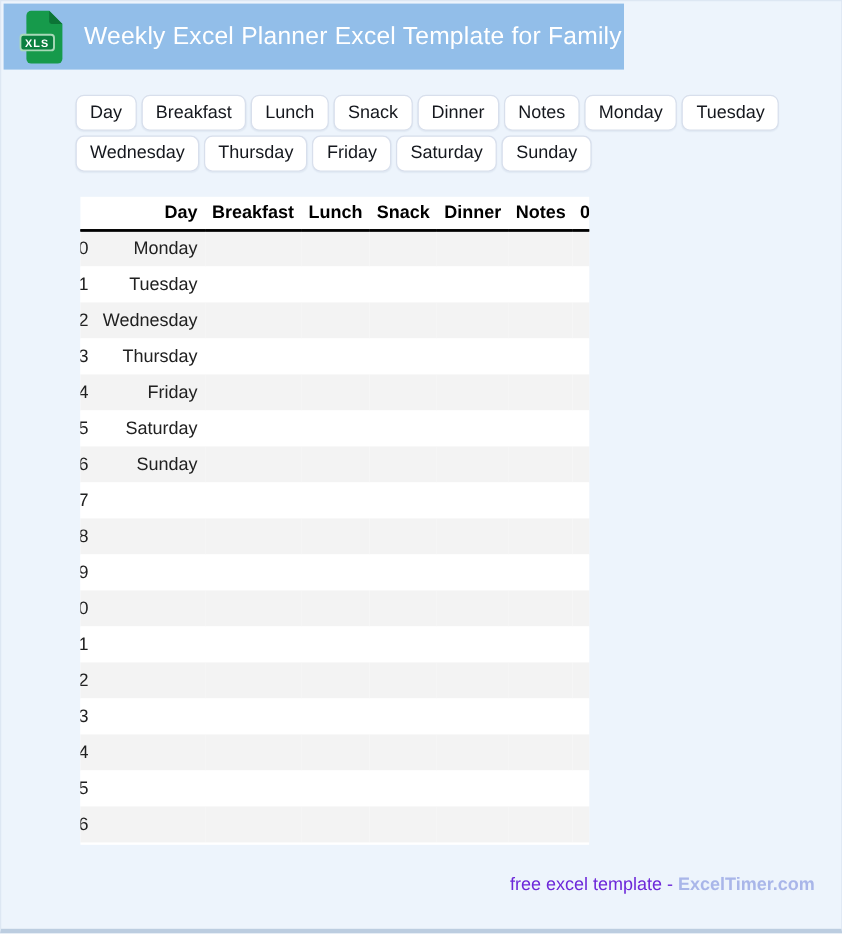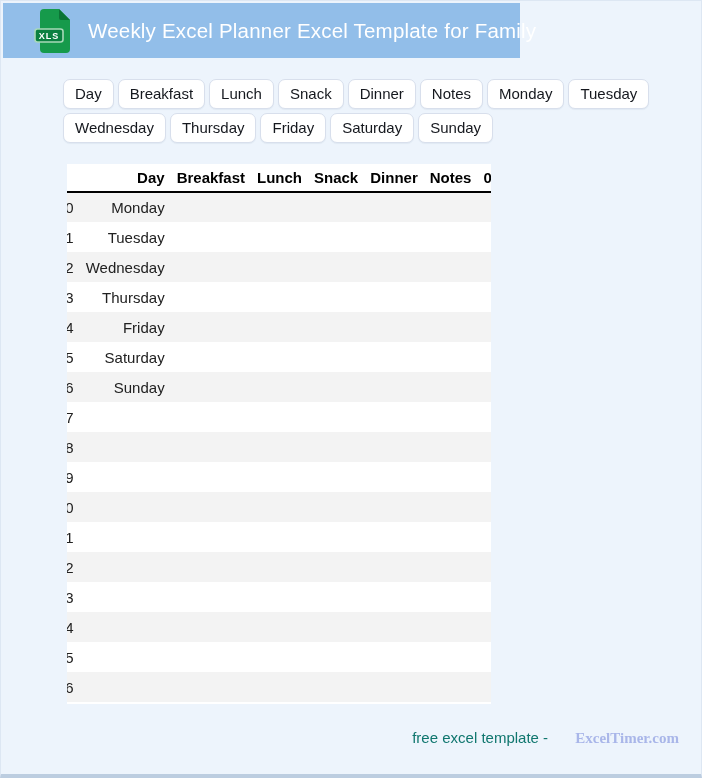--- a/index.html
+++ b/index.html
@@ -17,21 +17,20 @@
   }
 
   
   .header-bar {
     position: absolute;
     top: 2px; left: 2px;
     width: 517px; height: 55px;
     background: #92bee9;
     display: flex;
     align-items: center;
-    padding-left: 18px;
   }
   .xls-icon {
     width: 40px; height: 46px;
     margin-left: 13px;
     flex: 0 0 auto;
   }
   .header-title {
     color: #ffffff;
     font-size: 20.5px;
     font-weight: 500;
@@ -94,22 +93,22 @@
   table.meal-table tbody tr:nth-child(odd) { background: #f3f3f3; }
   table.meal-table tbody tr:nth-child(even) { background: #ffffff; }
 
   
   .footer {
     position: absolute;
     top: 728px; right: 22px;
     font-size: 15px;
     white-space: nowrap;
   }
-  .footer-text { color: #0f766e; }
-  .footer-brand { color: #a9b6e9; font-weight: bold; margin-left: 23px; text-decoration: none; cursor: pointer; font-family: Liberation Serif, serif; }
+  .footer-text { color: #6d28d9; }
+  .footer-brand { color: #a9b6e9; font-weight: bold; margin-left: 0; text-decoration: none; cursor: pointer; }
 </style>
 </head>
 <body>
 
 <div class="page">
 
   <div class="header-bar">
     <svg class="xls-icon" viewBox="0 0 40 46" xmlns="http://www.w3.org/2000/svg">
       <path d="M10 1 h15 l11 11 v29 a4 4 0 0 1 -4 4 H10 a4 4 0 0 1 -4 -4 V5 a4 4 0 0 1 4 -4 z" fill="#169a4b"></path>
       <path d="M25 1 l11 11 h-9 a2 2 0 0 1 -2 -2 z" fill="#0c7436"></path>

